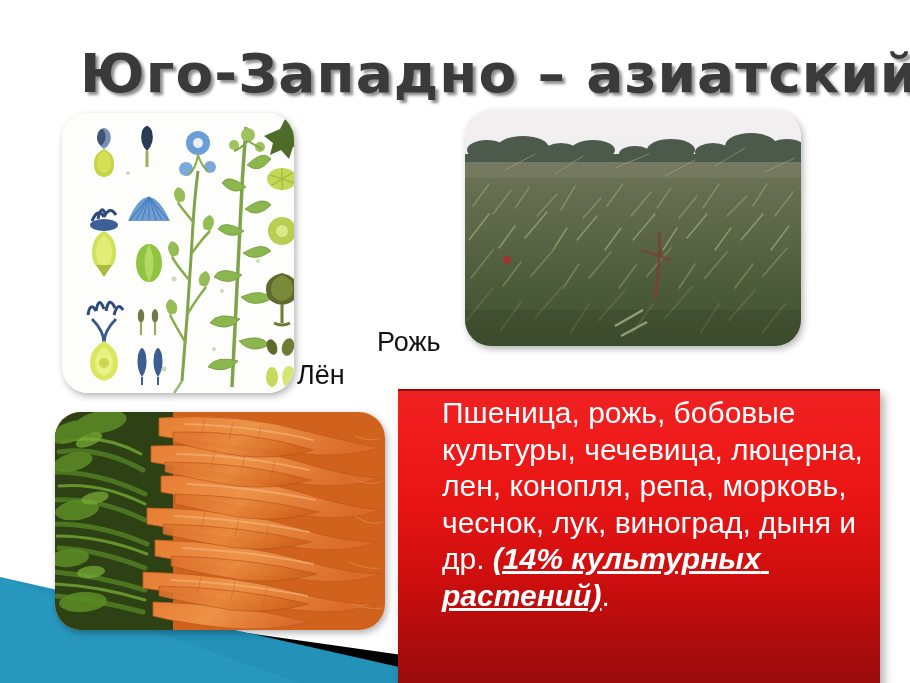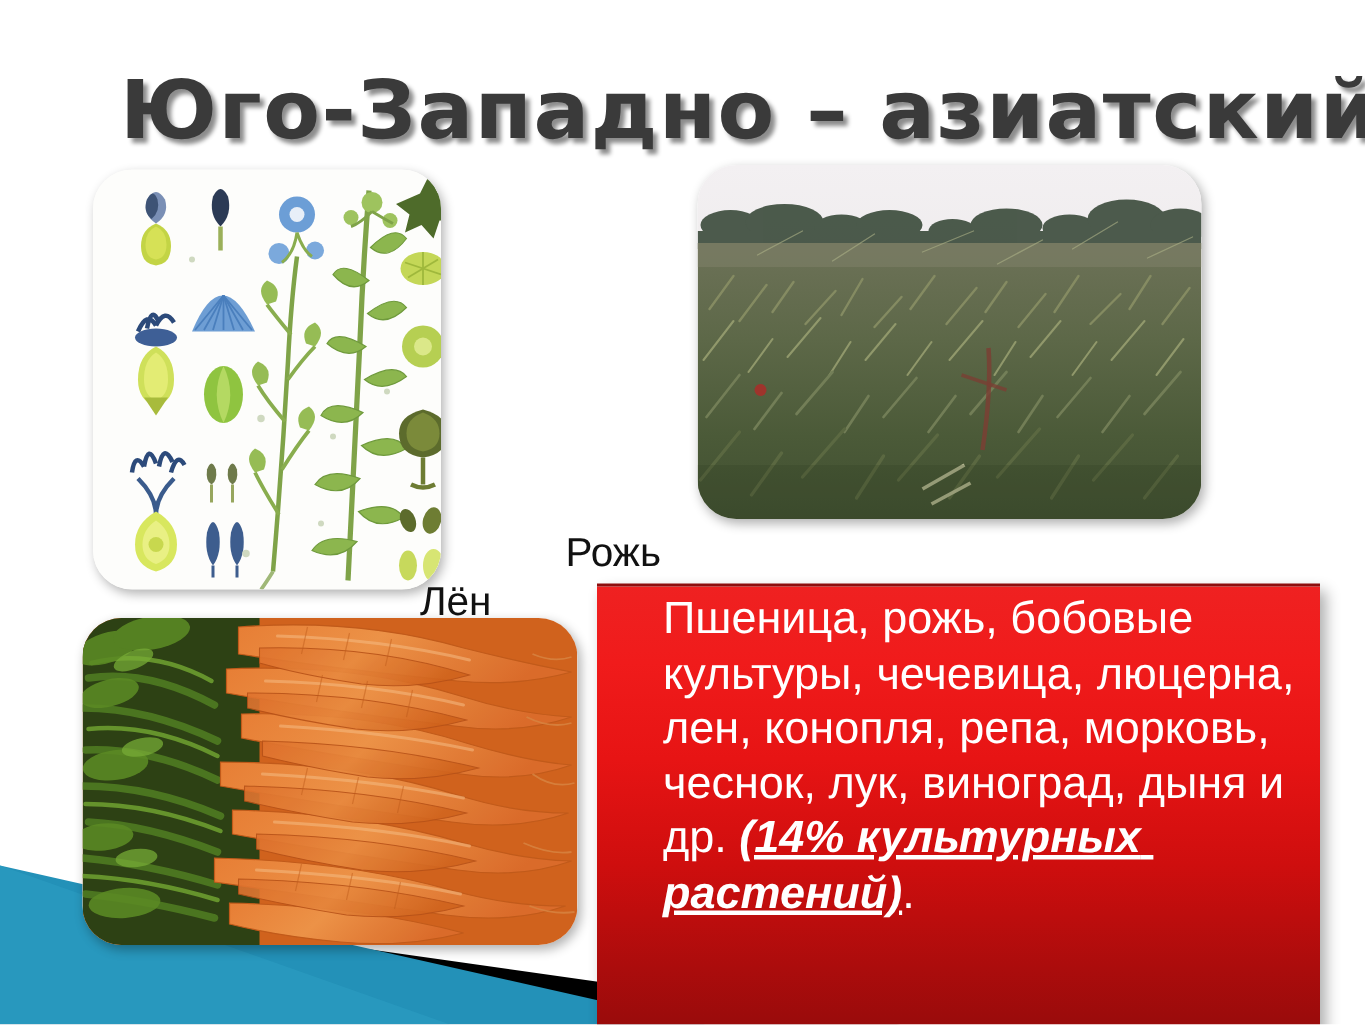--- a/index.html
+++ b/index.html
@@ -74,24 +74,23 @@
   #pic-carrot svg { display:block; width:100%; height:100%; }
 
   
   .caption {
     position: absolute;
     font-family: "Liberation Sans", sans-serif;
     font-size: 27px;
     color: #111111;
     white-space: nowrap;
     z-index: 6;
-    margin-top: 26px;
   }
   #cap-rye    { left: 377px; top: 327px; }
-  #cap-flax   { left: 280px; top: 360px; }
+  #cap-flax   { left: 297px; top: 360px; }
   #cap-carrot { left: 261px; top: 627px; }
 
   
   #redbox {
     position: absolute;
     left: 398px;
     top: 389px;
     width: 482px;
     height: 320px;
     border-top: 2px solid #8d0e0e;

